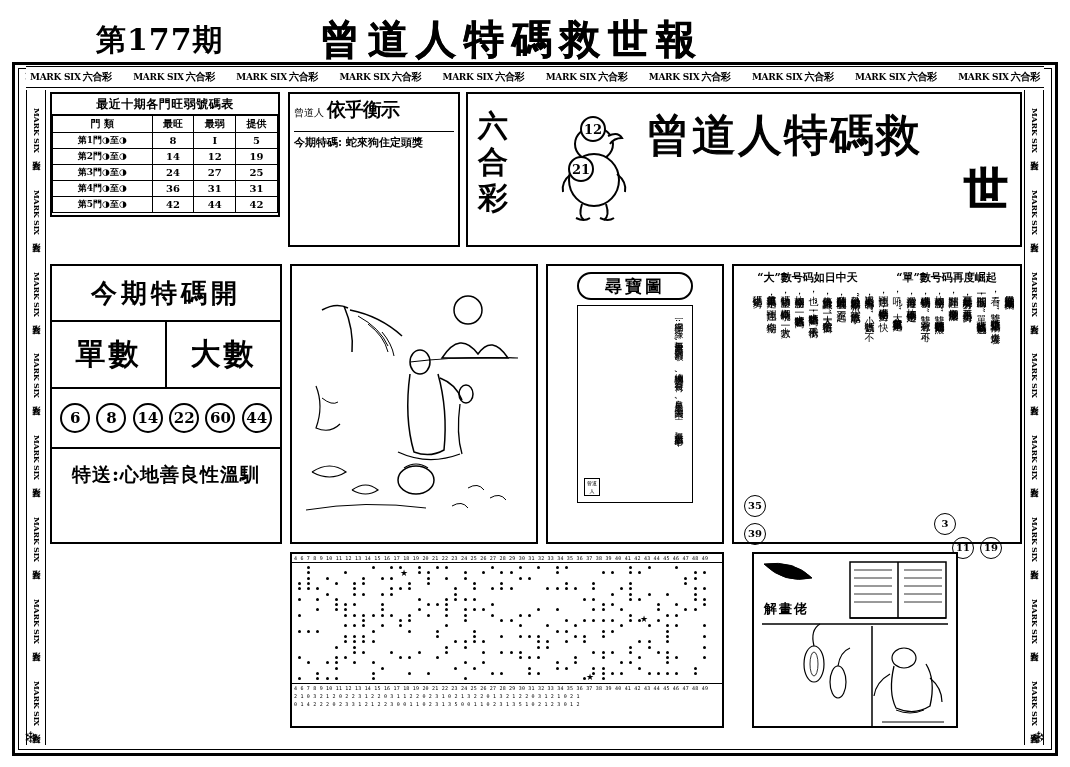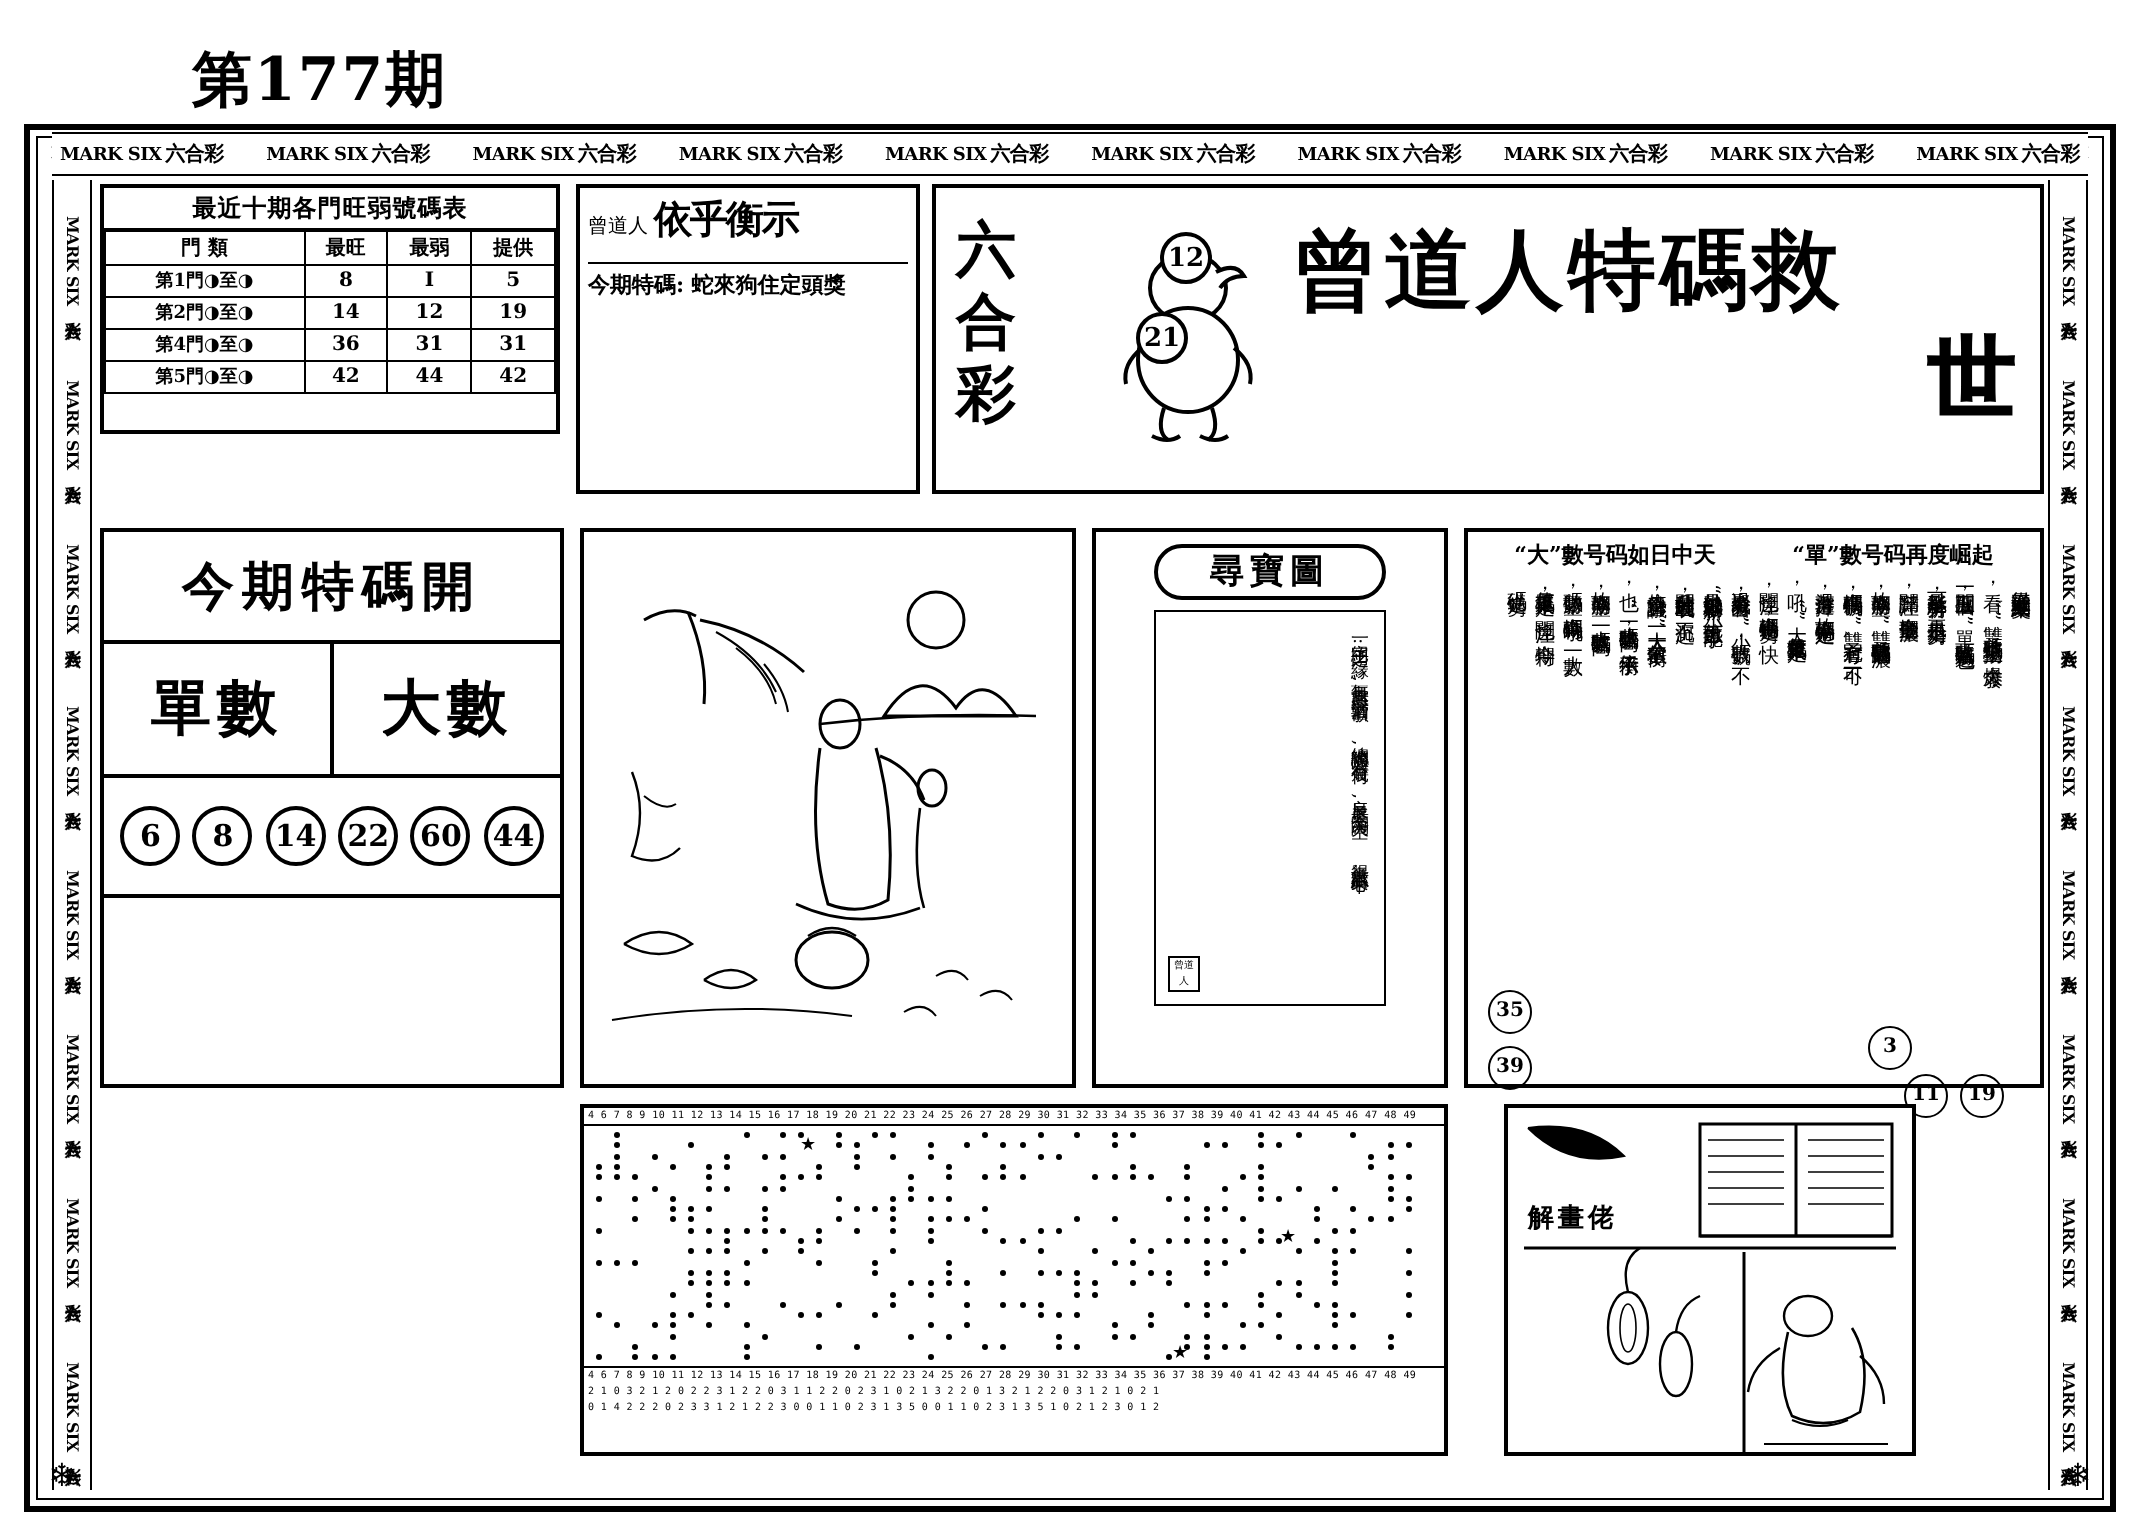--- a/index.html
+++ b/index.html
@@ -262,20 +262,21 @@
 
   svg { display: block; }
 </style>
 </head>
 <body>
 
 <div id="page">
 
   <div class="hdr">
     <div class="issue">第177期</div>
+    <div class="masthead">曾道人特碼救世報</div>
   </div>
 
   <div class="frame">
     <div class="frame-inner"></div>
   </div>
 
   <div class="corner c-tl">❄</div>
   <div class="corner c-tr">❄</div>
   <div class="corner c-bl">❄</div>
   <div class="corner c-br">❄</div>
@@ -333,20 +334,26 @@
               <td>I</td>
               <td>5</td>
             </tr>
             <tr>
               <td class="lbl">第2門◑至◑</td>
               <td>14</td>
               <td>12</td>
               <td>19</td>
             </tr>
             <tr>
+              <td class="lbl">第3門◑至◑</td>
+              <td>24</td>
+              <td>27</td>
+              <td>25</td>
+            </tr>
+            <tr>
               <td class="lbl">第4門◑至◑</td>
               <td>36</td>
               <td>31</td>
               <td>31</td>
             </tr>
             <tr>
               <td class="lbl">第5門◑至◑</td>
               <td>42</td>
               <td>44</td>
               <td>42</td>
@@ -393,20 +400,21 @@
         <div>大數</div>
       </div>
       <div class="spec-nums" id="spec-nums">
           <div class="nball">6</div>
           <div class="nball">8</div>
           <div class="nball">14</div>
           <div class="nball">22</div>
           <div class="nball">60</div>
           <div class="nball">44</div>
         </div>
+      <div class="spec-foot">特送:心地善良性溫馴</div>
     </div>
 
     <div class="box" id="draw-box">
       <svg width="244" height="276" viewBox="0 0 244 276">
         <circle cx="176" cy="44" r="14" fill="none" stroke="#000" stroke-width="1.5"></circle>
         <path d="M150 92 q18 -28 36 -4 q14 -20 30 4 z" fill="none" stroke="#000" stroke-width="1.5"></path>
         <path d="M118 96 q50 -6 108 -4" fill="none" stroke="#000" stroke-width="1.2"></path>
         <path d="M52 40 q10 24 8 46" fill="none" stroke="#000" stroke-width="1.5"></path>
         <path d="M58 44 q30 6 52 26" fill="none" stroke="#000" stroke-width="1.5"></path>
         <path d="M66 50 q22 12 30 30" fill="none" stroke="#000" stroke-width="1"></path>

